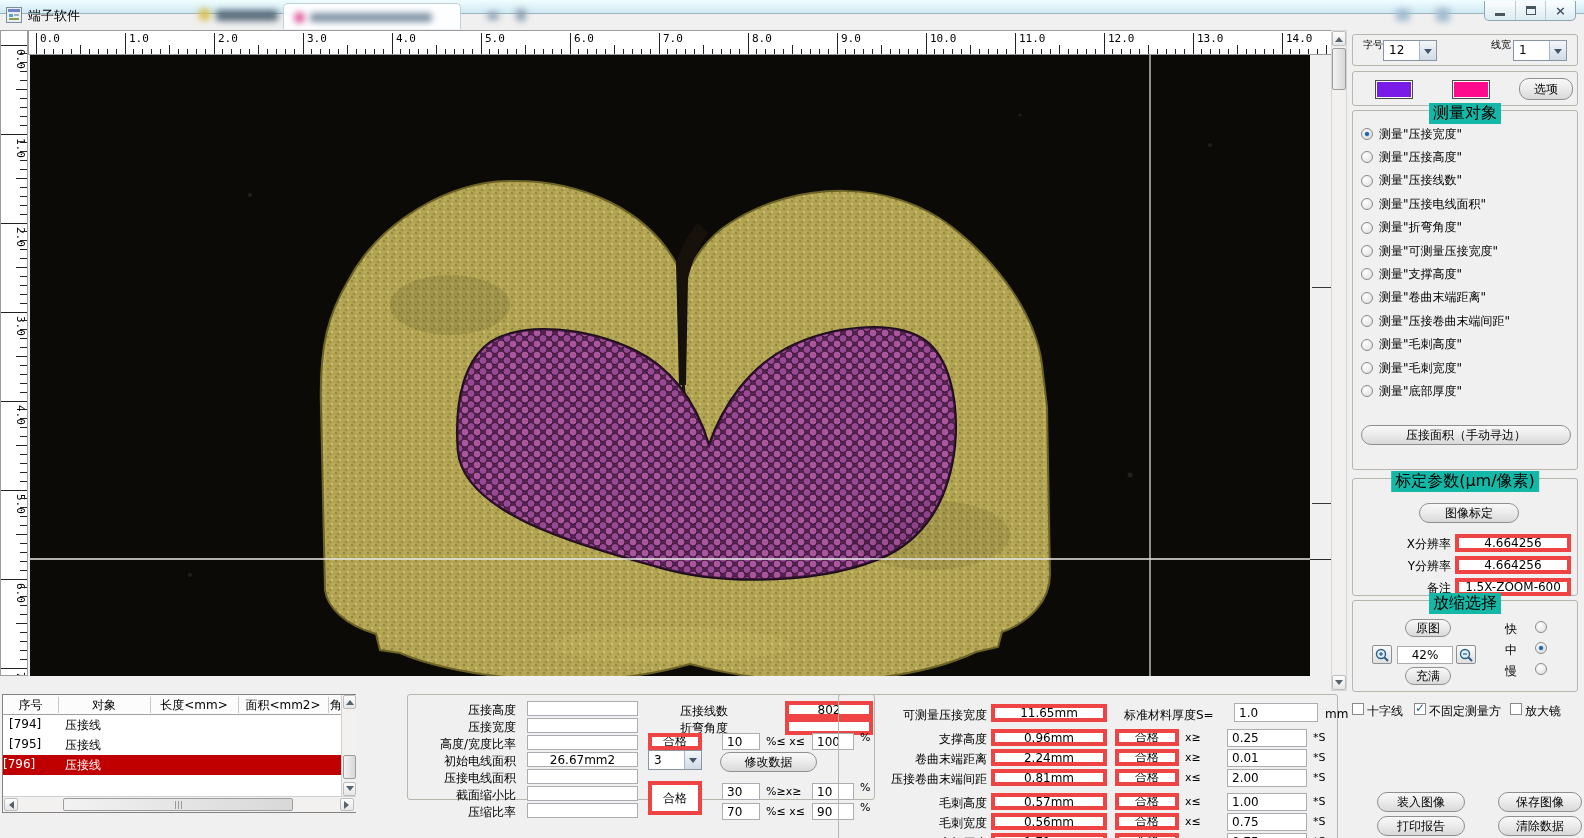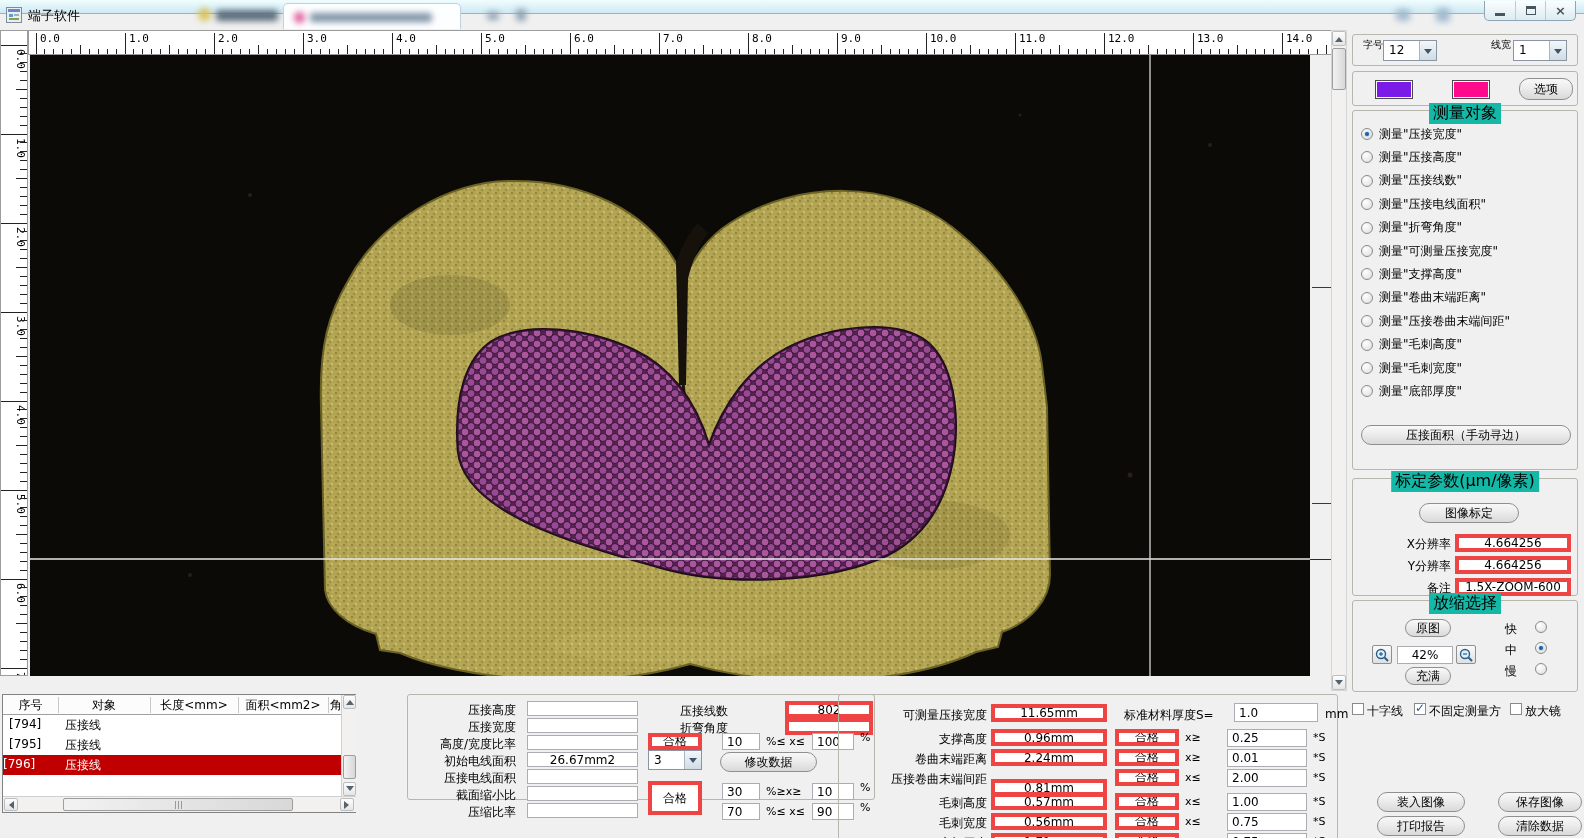--- a/index.html
+++ b/index.html
@@ -568,21 +568,21 @@
         <div class="lbl small" style="left: 346px; top: 36px;">x≥</div>
         <div class="fld pad" style="left: 388px; top: 34px; width: 80px; height: 18px;">0.25</div>
         <div class="lbl small" style="left: 474px; top: 36px;">*S</div>
         <div class="lbl r" style="left: 0px; top: 56px; width: 148px;">卷曲末端距离</div>
         <div class="fld ro center" style="left: 152px; top: 54px; width: 116px; height: 17px;">2.24mm</div>
         <div class="fld ro center" style="left: 276px; top: 54px; width: 64px; height: 17px;">合格</div>
         <div class="lbl small" style="left: 346px; top: 56px;">x≥</div>
         <div class="fld pad" style="left: 388px; top: 54px; width: 80px; height: 18px;">0.01</div>
         <div class="lbl small" style="left: 474px; top: 56px;">*S</div>
         <div class="lbl r" style="left: 0px; top: 76px; width: 148px;">压接卷曲末端间距</div>
-        <div class="fld ro center" style="left: 152px; top: 74px; width: 116px; height: 17px; margin-top: 10px;">0.81mm</div>
+        <div class="fld ro center" style="left: 152px; top: 74px; width: 116px; height: 17px;">0.81mm</div>
         <div class="fld ro center" style="left: 276px; top: 74px; width: 64px; height: 17px;">合格</div>
         <div class="lbl small" style="left: 346px; top: 76px;">x≤</div>
         <div class="fld pad" style="left: 388px; top: 74px; width: 80px; height: 18px;">2.00</div>
         <div class="lbl small" style="left: 474px; top: 76px;">*S</div>
         <div class="lbl r" style="left: 0px; top: 100px; width: 148px;">毛刺高度</div>
         <div class="fld ro center" style="left: 152px; top: 98px; width: 116px; height: 17px;">0.57mm</div>
         <div class="fld ro center" style="left: 276px; top: 98px; width: 64px; height: 17px;">合格</div>
         <div class="lbl small" style="left: 346px; top: 100px;">x≤</div>
         <div class="fld pad" style="left: 388px; top: 98px; width: 80px; height: 18px;">1.00</div>
         <div class="lbl small" style="left: 474px; top: 100px;">*S</div>

